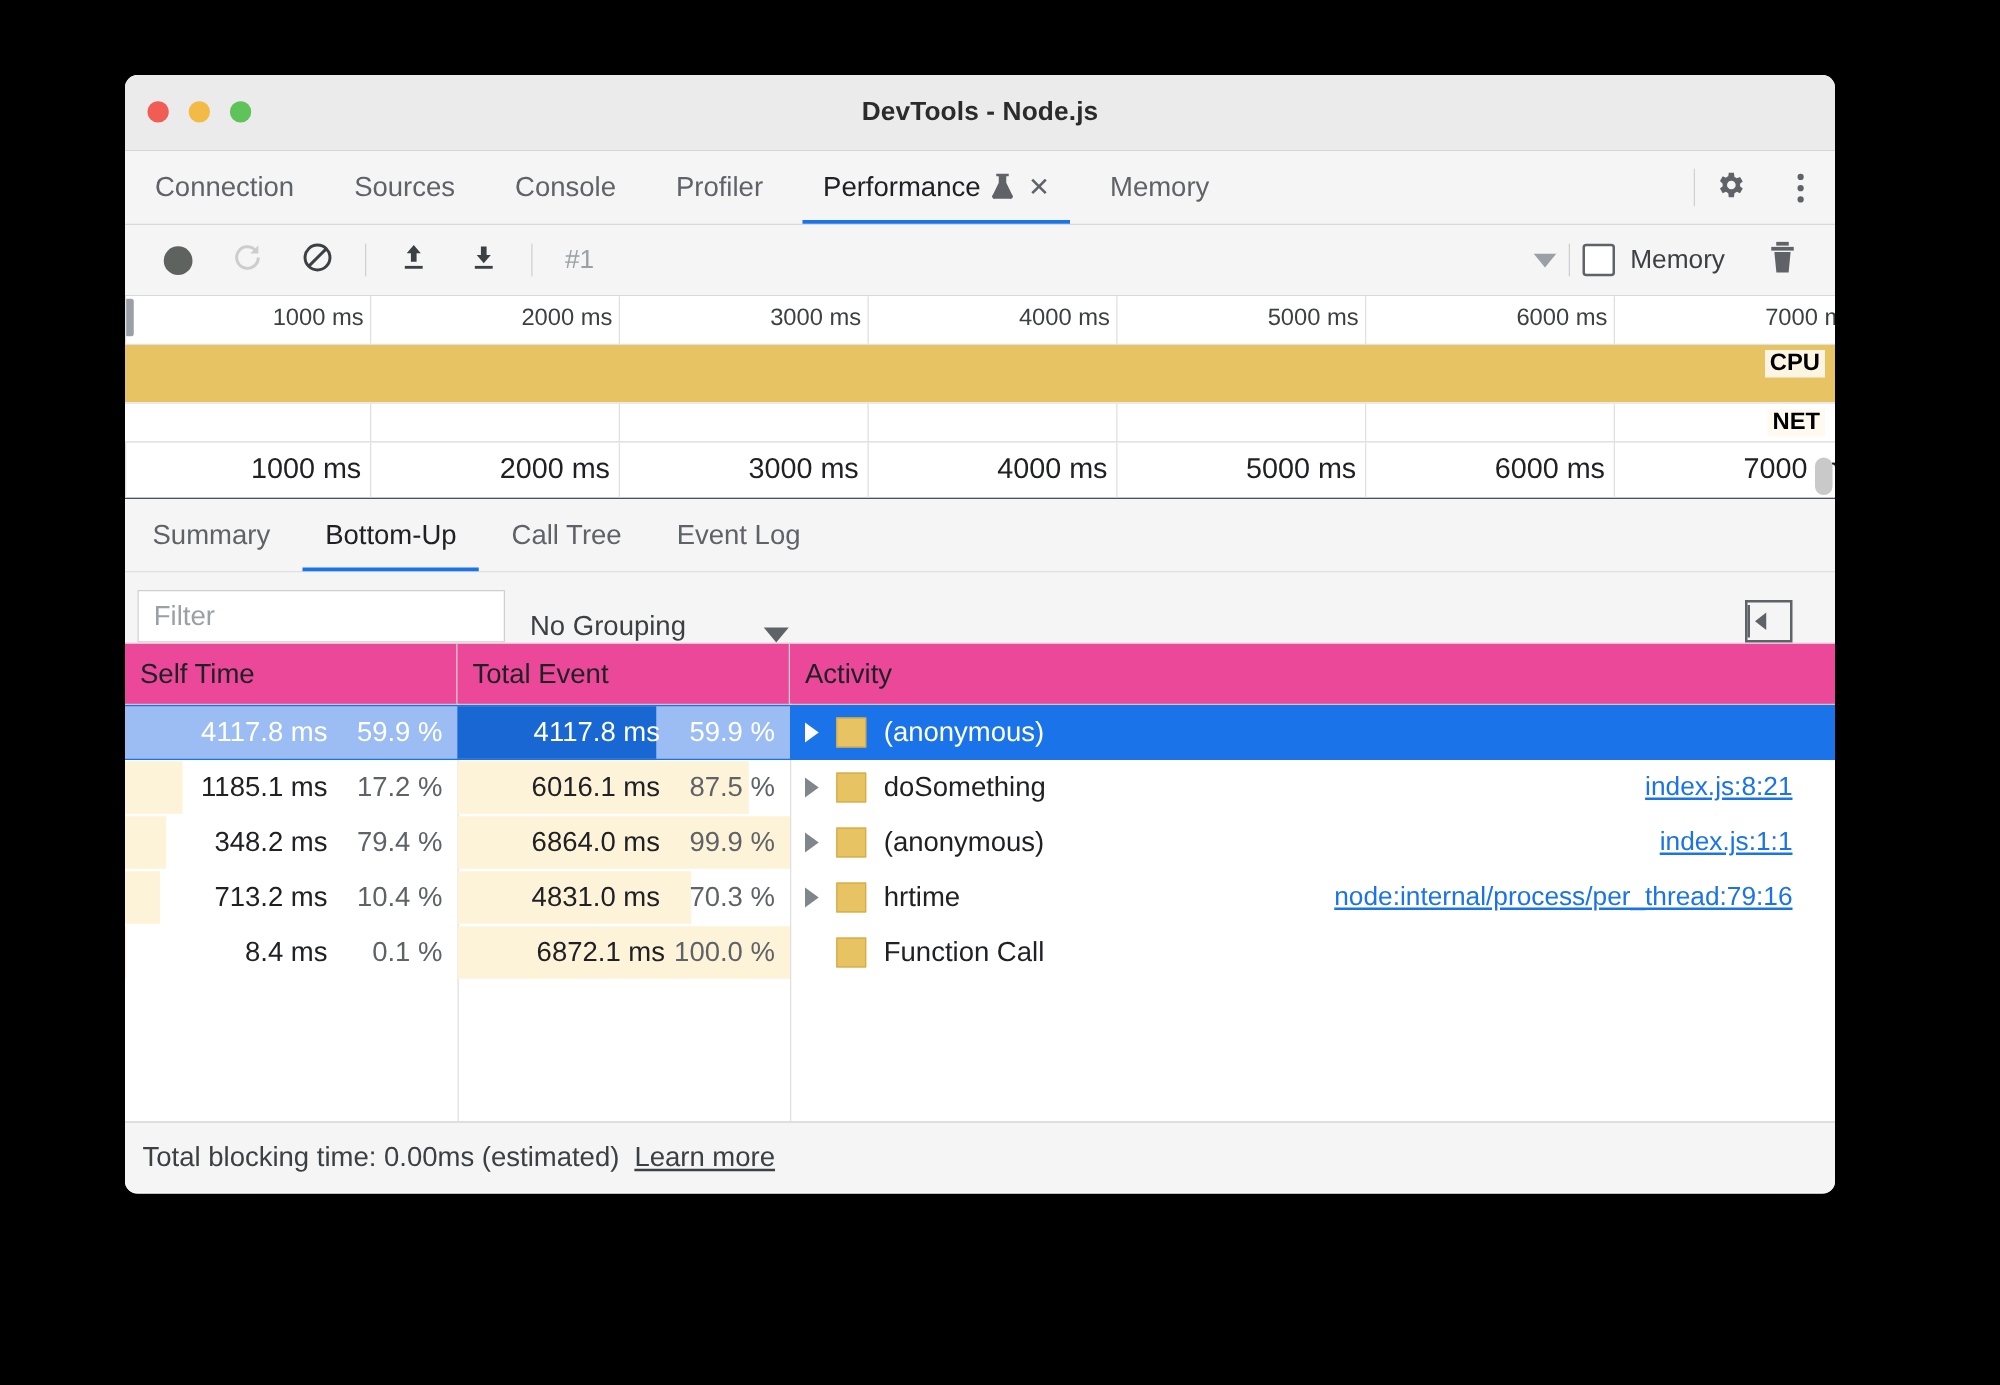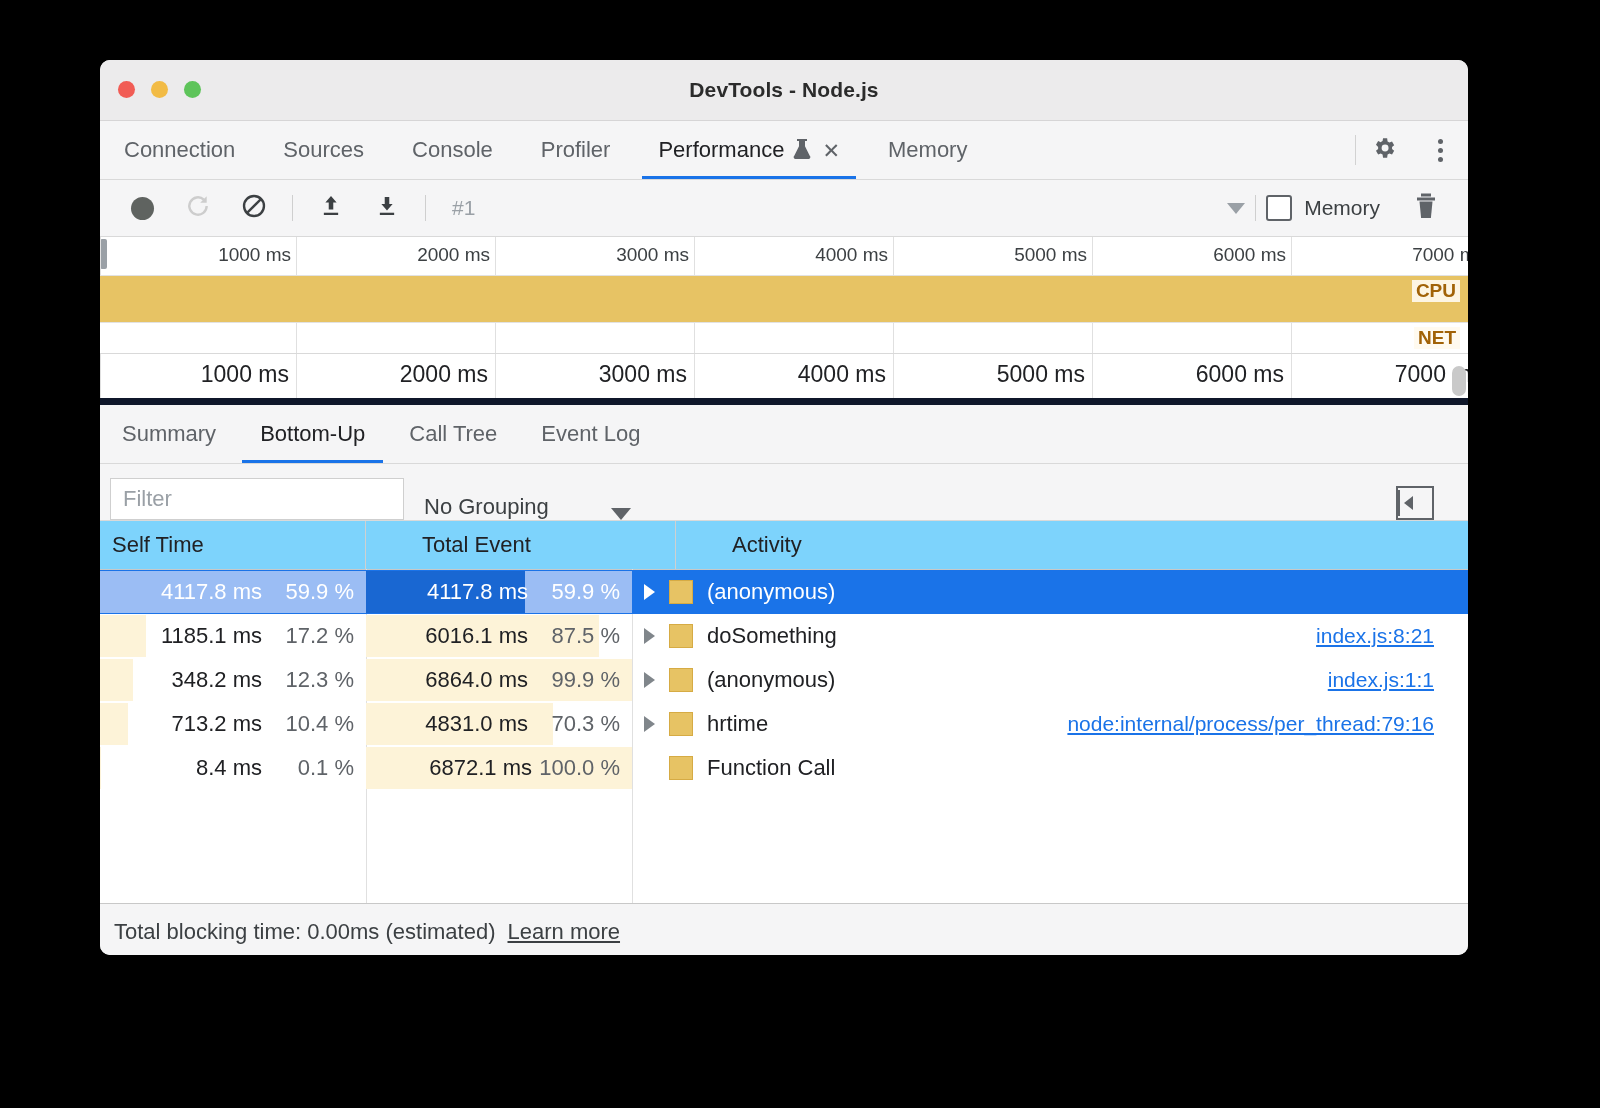--- a/index.html
+++ b/index.html
@@ -44,31 +44,31 @@
   .tb-btn{width:56px;height:40px;display:flex;align-items:center;justify-content:center;}
   .rec-dot{width:23px;height:23px;border-radius:50%;background:#5f6360;}
   .tb-sep{width:1px;height:26px;background:#cfcfcf;margin:0 10px;}
   .sel-id{font-size:21px;color:#9aa0a6;margin-left:16px;}
   .caret{width:0;height:0;border-left:9px solid transparent;border-right:9px solid transparent;
          border-top:11px solid #9aa0a6;}
   .memchk{width:22px;height:22px;border:2px solid #5f6368;border-radius:3px;background:#fff;}
   .memlabel{font-size:21px;color:#3c4043;margin-left:12px;}
 
   
-  .overview{position:relative;background:#fff;border-bottom:7px solid #0f172a;}
+  .overview{position:relative;background:#fff;border-bottom:1px solid #0f172a;}
   .ruler{height:38px;position:relative;background:#fff;border-bottom:1px solid #e2e2e2;}
   .ruler .tick{position:absolute;top:0;bottom:0;border-left:1px solid #e0e0e0;}
   .ruler .tick span{position:absolute;right:6px;top:7px;font-size:19px;color:#3c4043;
                     white-space:nowrap;}
   .ov-left-grip{position:absolute;left:0;top:2px;width:7px;height:30px;background:#9aa0a6;
                 border-radius:2px;}
   .cpu-band{height:46px;position:relative;background:#fff;}
   .cpu-fill{position:absolute;left:0;top:0;bottom:0;right:0;background:#e7c364;}
   .band-label{position:absolute;right:8px;top:4px;font-size:19px;font-weight:bold;
-              color:#a16207;background:rgba(255,250,238,.92);padding:0 4px;}
+              color:#000000;background:rgba(255,250,238,.92);padding:0 4px;}
   .net-band{height:30px;position:relative;background:#fff;border-top:1px solid #e2e2e2;}
   .net-band .gl{position:absolute;top:0;bottom:0;border-left:1px solid #e0e0e0;}
   .ruler2{height:44px;position:relative;background:#fff;border-top:1px solid #d9d9d9;}
   .ruler2 .tick{position:absolute;top:0;bottom:0;border-left:1px solid #e0e0e0;}
   .ruler2 .tick span{position:absolute;right:8px;top:7px;font-size:23px;color:#202124;
                      white-space:nowrap;}
   .hscroll{position:absolute;right:2px;bottom:2px;width:14px;height:30px;
            background:#c9c9c9;border-radius:7px;}
 
   
@@ -90,21 +90,21 @@
           border-right:10px solid transparent;border-top:12px solid #5f6368;}
   .fb-spacer{flex:1;}
   .sidebtn{width:34px;height:30px;border:2px solid #5f6368;display:flex;align-items:center;
            position:relative;margin-right:24px;}
   .sidebtn .tri{width:0;height:0;border-top:7px solid transparent;border-bottom:7px solid transparent;
                 border-right:9px solid #5f6368;margin-left:6px;}
   .sidebtn .bar{position:absolute;right:5px;top:2px;bottom:2px;width:2px;background:#5f6368;}
 
   
   .tablewrap{position:relative;height:382px;background:#fff;}
-  .thead{display:flex;height:48px;background:#7dd3fc;border-bottom:1px solid #c8c8c8;gap:44px;}
+  .thead{display:flex;height:48px;background:#ec4899;border-bottom:1px solid #c8c8c8;}
   .th{font-size:22px;color:#202124;display:flex;align-items:center;padding-left:12px;
       box-sizing:border-box;}
   .th.c1{width:266px;border-right:1px solid #d0d0d0;}
   .th.c2{width:266px;border-right:1px solid #d0d0d0;}
   .th.c3{flex:1;}
 
   .vline{position:absolute;top:48px;bottom:0;width:1px;background:#e0e0e0;}
   .vline.v1{left:266px;}
   .vline.v2{left:532px;}
 
@@ -407,21 +407,21 @@
       </div>
     </div>
 
     <div class="row">
       <div class="cell c1">
         <div class="bar" style="width:12.3%;">
             <div class="bar-underline"></div>
           </div>
         <div class="numline">
           <span class="ms">348.2 ms</span>
-          <span class="pct">12.3 %</span>
+          <span class="pct">79.4 %</span>
         </div>
       </div>
       <div class="cell c2">
         <div class="bar" style="width:99.9%;">
             <div class="bar-underline"></div>
           </div>
         <div class="numline">
           <span class="ms">6864.0 ms</span>
           <span class="pct">99.9 %</span>
         </div>

